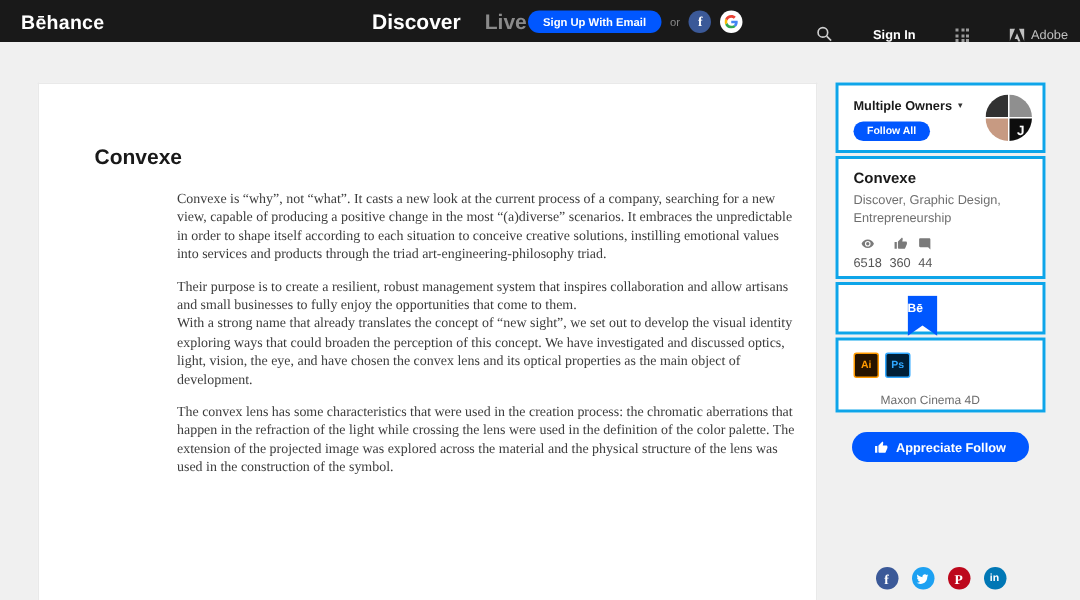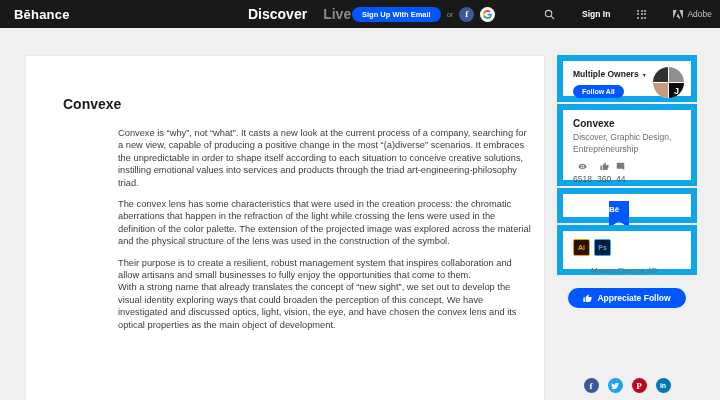--- a/index.html
+++ b/index.html
@@ -13,38 +13,38 @@
   .nav-item { font-size:14px; font-weight:bold; color:#8a8a8a; cursor:pointer; }
   .nav-item.active { color:#fff; }
   .signup-group { position:absolute; left:352px; top:0; height:28px; display:flex; align-items:center; gap:6px; }
   .signup-btn { height:15px; padding:0 10px; background:#0057ff; border:none; border-radius:8px;
     color:#fff; font-size:7.5px; font-weight:bold; display:flex; align-items:center; cursor:pointer;
     font-family:"Liberation Sans",sans-serif; }
   .or-label { color:#8a8a8a; font-size:7.5px; }
   .circle-btn { width:15px; height:15px; border-radius:50%; display:flex; align-items:center; justify-content:center; cursor:pointer; }
   .fb-btn { background:#3b5998; color:#fff; font-size:9px; font-weight:bold; font-family:"Liberation Serif",serif; }
   .g-btn { background:#fff; }
-  .hdr-right { position:absolute; right:8px; top:0; height:28px; display:flex; align-items:center; gap:27px; }
+  .hdr-right { position:absolute; right:8px; top:0; height:28px; display:flex; align-items:flex-end; gap:27px; }
   .signin { color:#fff; font-size:8.5px; font-weight:bold; cursor:pointer; }
   .grid-icon { display:grid; grid-template-columns:repeat(3,2px); grid-gap:1.5px; cursor:pointer; }
   .grid-icon span { width:2px; height:2px; background:#9a9a9a; }
   .adobe { display:flex; align-items:center; gap:4px; cursor:pointer; }
   .adobe-label { color:#c0c0c0; font-size:8.5px; font-weight:normal; }
 
   
   .main-card { position:absolute; left:25px; top:55px; width:520px; height:345px;
     background:#fff; border:1px solid #e9e9e9; border-bottom:none; }
   .proj-title { margin:40px 0 0 37px; font-size:14px; font-weight:bold; color:#191919; }
-  .proj-body { margin:15px 0 0 92px; width:414px; }
+  .proj-body { margin:15px 0 0 92px; width:414px;font-family:Liberation Serif, serif; }
   .proj-body p { font-size:9.3px; line-height:12.4px; color:#3c3c3c; margin-bottom:9px;
     white-space:pre-line; }
 
   
   .sidebar { position:absolute; left:557px; top:55px; width:140px; }
-  .sb-card { background:#fff; border:6px solid #0ea5e9; margin-bottom:2px; padding:8px 10px; position:relative; }
+  .sb-card { background:#fff; border:2px solid #0ea5e9; margin-bottom:2px; padding:8px 10px; position:relative; }
   .owners-row { font-size:8.5px; font-weight:bold; color:#191919; display:flex; align-items:center; gap:4px; cursor:pointer; }
   .caret { font-size:6px; color:#333; }
   .follow-btn { margin-top:6px; height:13px; padding:0 9px; background:#0057ff; border:none; border-radius:7px;
     color:#fff; font-size:7px; font-weight:bold; display:inline-flex; align-items:center; cursor:pointer;
     font-family:"Liberation Sans",sans-serif; }
   .avatar-group { position:absolute; right:7px; top:6px; width:31px; height:31px; border-radius:50%;
     overflow:hidden; display:grid; grid-template-columns:1fr 1fr; grid-template-rows:1fr 1fr; gap:1px; background:#fff; cursor:pointer; }
   .q1 { background:#313131; } .q2 { background:#8f8f8f; }
   .q3 { background:#c79a82; }
   .q4 { background:#0d0d0d; color:#fff; font-size:9px; font-weight:bold; display:flex; align-items:center; justify-content:center; }
@@ -127,23 +127,23 @@
       </svg>
       <span class="adobe-label">Adobe</span>
     </span>
   </div>
 </div>
 
 <div class="main-card">
   <h1 class="proj-title">Convexe</h1>
   <div class="proj-body">
     <p>Convexe is “why”, not  “what”. It casts a new look at the current process of a company, searching for a new view, capable of producing a positive change in the most “(a)diverse” scenarios. It embraces the unpredictable in order to shape itself according to each situation to conceive creative solutions, instilling emotional values into services and products through the triad art-engineering-philosophy triad.</p>
-    <p>The convex lens has some characteristics that were used in the creation process: the chromatic aberrations that happen in the refraction of the light while crossing the lens were used in the definition of the color palette. The extension of the projected image was explored across the material and the physical structure of the lens was used in the construction of the symbol.</p>
     <p>Their purpose is to create a resilient, robust management system that inspires collaboration and allow artisans and small businesses to fully enjoy the opportunities that come to them.
 With a strong name that already translates the concept of “new sight”, we set out to develop the visual identity exploring ways that could broaden the perception of this concept. We have investigated and discussed optics, light, vision, the eye, and have chosen the convex lens and its optical properties as the main object of development.</p>
+    <p>The convex lens has some characteristics that were used in the creation process: the chromatic aberrations that happen in the refraction of the light while crossing the lens were used in the definition of the color palette. The extension of the projected image was explored across the material and the physical structure of the lens was used in the construction of the symbol.</p>
   </div>
 </div>
 
 <div class="sidebar">
 
   <div class="sb-card" style="height:47px;">
     <div class="owners-row">
       <span>Multiple Owners</span>
       <span class="caret">▾</span>
     </div>

